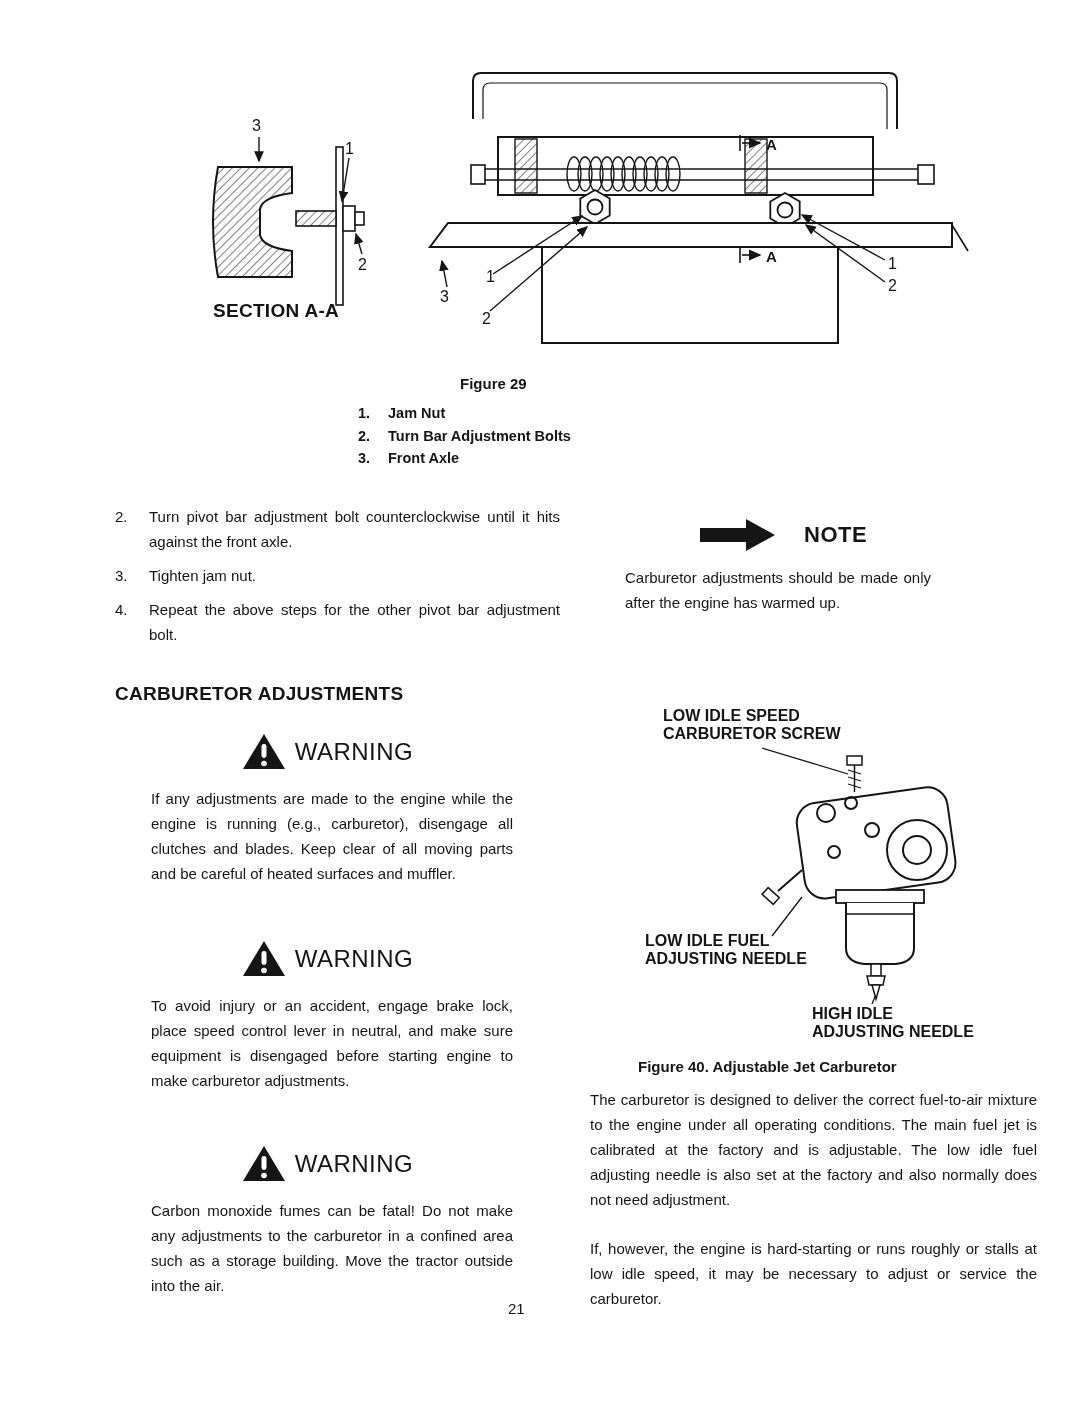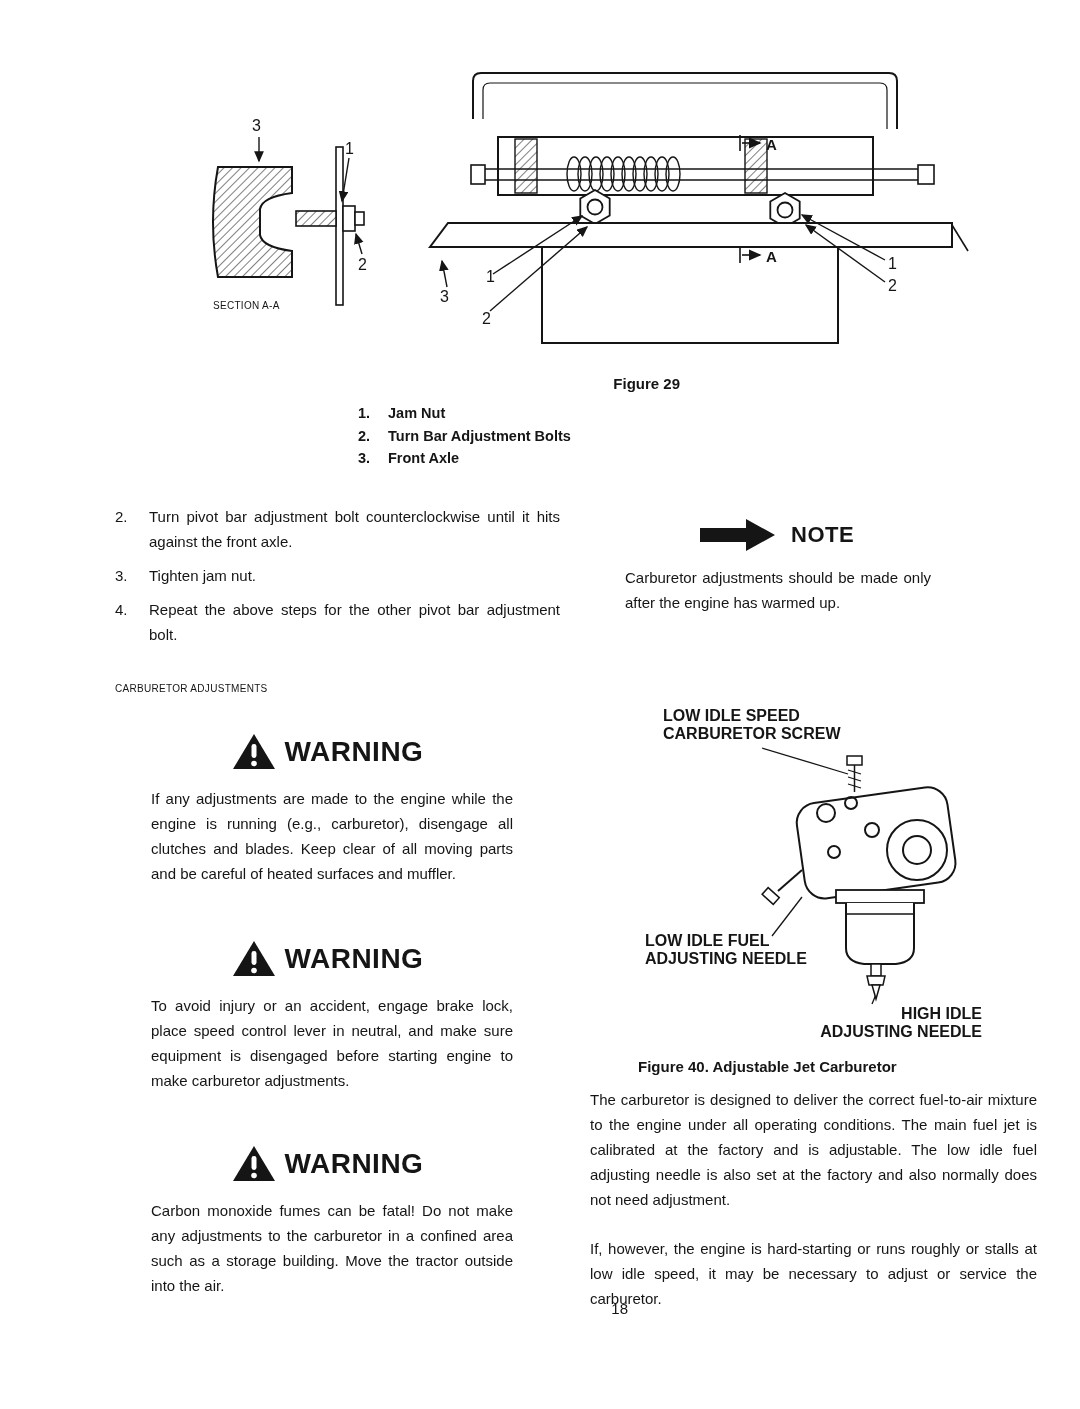--- a/index.html
+++ b/index.html
@@ -1,33 +1,33 @@
 <!DOCTYPE html>
 <html><head>
 <meta charset="utf-8">
 <style>
   html,body{margin:0;padding:0;background:#d9d9d9;}
   .page{position:relative;width:1080px;height:1409px;background:#ffffff;
         font-family:"Liberation Sans","DejaVu Sans",sans-serif;color:#151515;overflow:hidden;}
   .abs{position:absolute;}
   .body{font-size:15px;line-height:25px;text-align:justify;margin:0;}
-  .heading{font-weight:normal;font-size:10px;letter-spacing:.3px;}
+  .heading{font-weight:bold;font-size:19px;letter-spacing:.3px;}
   .step{display:flex;margin-bottom:9px;}
   .step-num{flex:0 0 34px;}
   .legend-row{font-weight:bold;font-size:14.5px;line-height:22.5px;}
   .legend-num{display:inline-block;width:30px;}
   .warn-block{width:425px;}
   .warn-head{display:flex;align-items:center;justify-content:center;gap:9px;margin-bottom:15px;}
-  .warn-label{font-weight:bold;font-size:28px;letter-spacing:.5px;}
+  .warn-label{font-weight:normal;font-size:24px;letter-spacing:.5px;}
   .warn-text{width:362px;margin-left:36px;}
-  .note-head{display:flex;align-items:center;gap:15px;}
+  .note-head{display:flex;align-items:center;gap:28px;}
   .note-label{font-weight:bold;font-size:22px;letter-spacing:.5px;}
   .fig-label{font-weight:bold;font-size:16px;line-height:18px;}
   .caption{font-weight:bold;font-size:15px;}
-  .center{text-align:right;}
+  .center{text-align:left;}
   svg{display:block;}
   svg text{font-family:"Liberation Sans","DejaVu Sans",sans-serif;font-size:16px;fill:#151515;}
   svg text.big{font-weight:bold;font-size:15px;}
 </style>
 </head>
 <body>
 
 <div class="page">
 
   <svg class="abs" style="left:90px;top:55px" width="900" height="310" viewBox="0 0 900 310">
@@ -249,15 +249,15 @@
     <div>HIGH IDLE</div>
     <div>ADJUSTING NEEDLE</div>
   </div>
 
   <div class="abs caption" style="left:638px;top:1058px">Figure 40. Adjustable Jet Carburetor</div>
 
   <p class="abs body" style="left:590px;top:1236px;width:447px">If, however, the engine is hard-starting or runs roughly or stalls at low idle speed, it may be necessary to adjust or service the carburetor.</p>
 
   <p class="abs body" style="left:590px;top:1087px;width:447px">The carburetor is designed to deliver the correct fuel-to-air mixture to the engine under all operating conditions. The main fuel jet is calibrated at the factory and is adjustable. The low idle fuel adjusting needle is also set at the factory and also normally does not need adjustment.</p>
 
-  <div class="abs center" style="left:508px;top:1300px;width:120px;font-size:15px">18</div>
+  <div class="abs center" style="left:508px;top:1300px;width:120px;font-size:15px">21</div>
 
 </div>
 
 </body></html>

